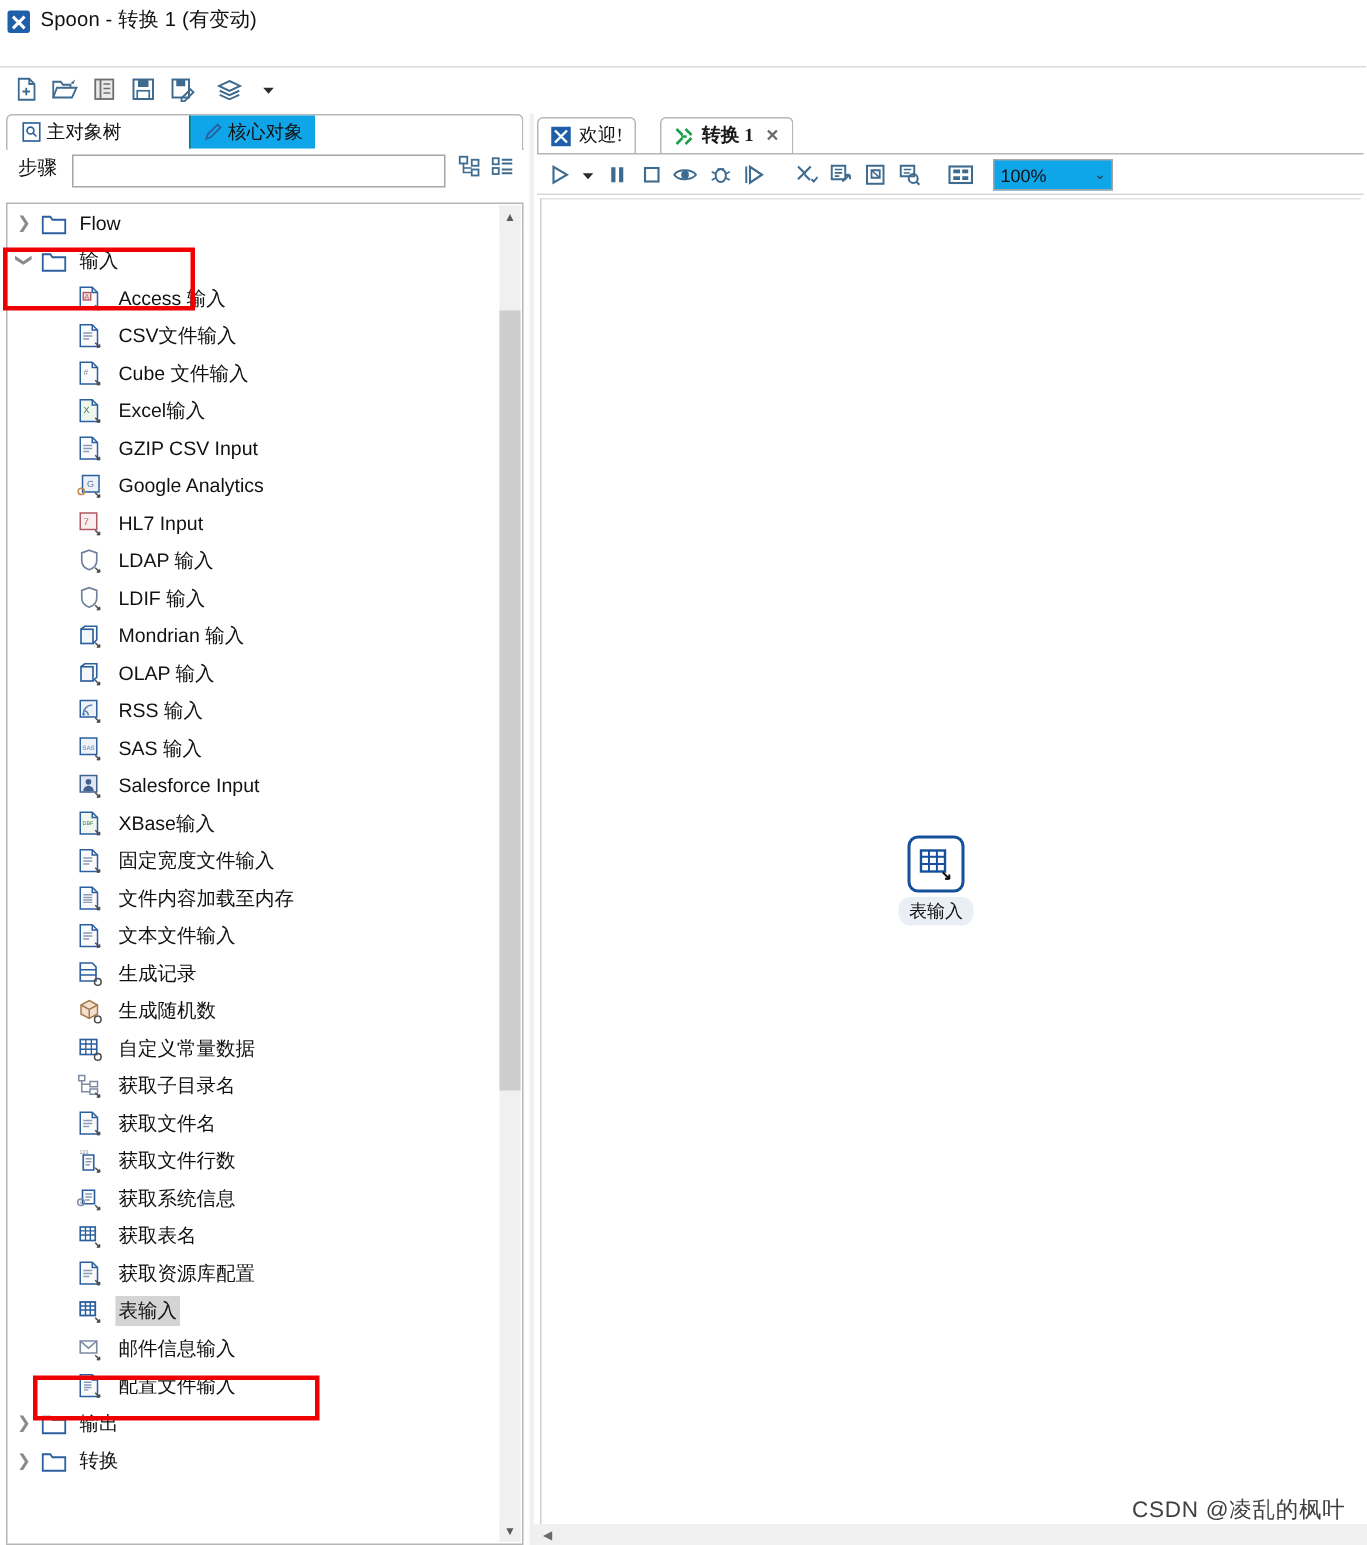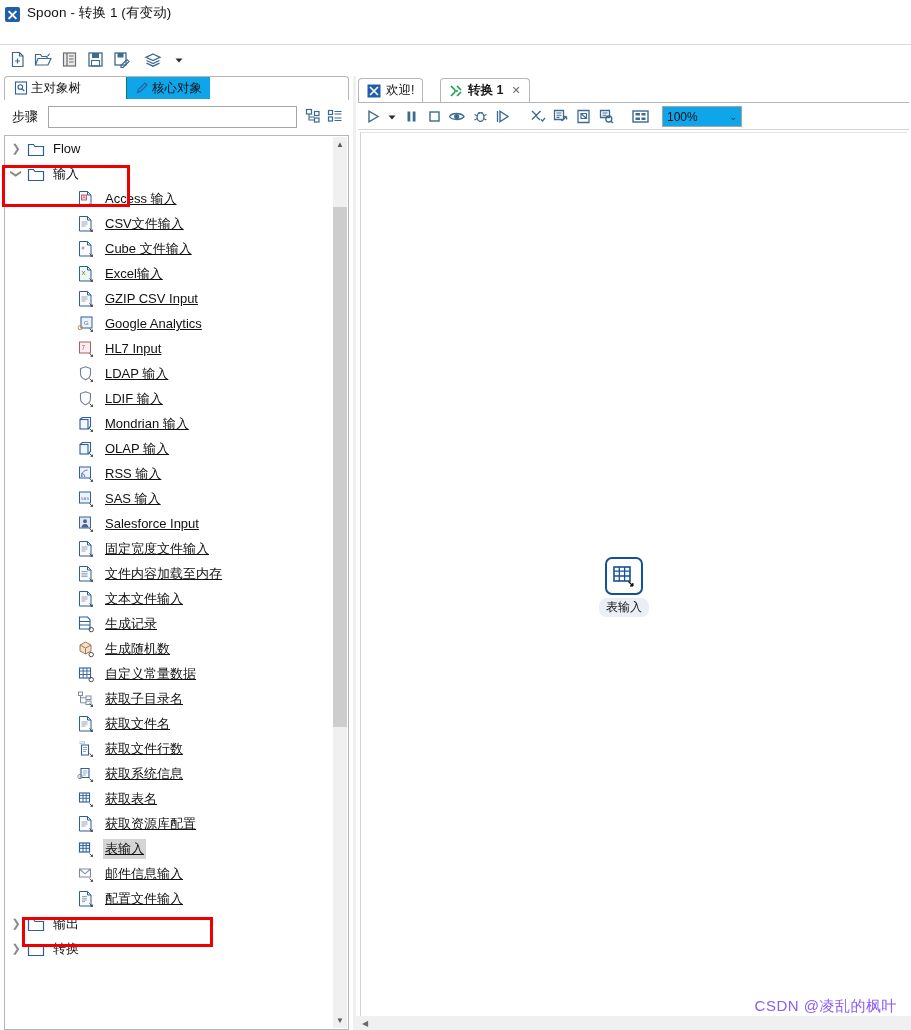--- a/index.html
+++ b/index.html
@@ -70,21 +70,21 @@
     gap:3px; padding:0 8px; font-size:12.5px; color:#111; white-space:nowrap;
     cursor:default;
   }
   .tab.inactive{ left:2px; }
   .tab.active{ left:110px; background:#0ea5e9; border-left:1px solid #0f766e;margin-left:12px; }
   .tab .tabicon{ width:14px; height:14px; flex:none; }
 
   
   .steprow{
     position:absolute; left:4px; top:27px; width:345px; height:28px;
-    display:flex; align-items:center; background:#fff;
+    display:flex; align-items:flex-start; background:#fff;
   }
   .step-label{ font-size:13px; color:#111; margin-left:8px; margin-right:10px; white-space:nowrap;}
   .step-input{
     flex:1; height:22px; border:1px solid #a6a6a6; background:#fff;
     font-family:inherit; font-size:12px; padding:0 4px; outline:none;
   }
   .step-icons{ display:flex; align-items:center; gap:6px; margin:0 6px 0 8px;}
 
   
   .treebox{
@@ -97,21 +97,21 @@
   .trow{
     height:25px; display:flex; align-items:center; white-space:nowrap;
     font-size:13px; color:#111; cursor:default;
   }
   .trow .twist{
     width:22px; display:flex; align-items:center; justify-content:center; flex:none;
     color:#8a8a8a; font-size:11px;
   }
   .trow .ticon{ width:18px; height:18px; flex:none; margin-right:6px; }
   .trow .tlabel{ padding:1px 2px; }
-  .trow.child{ padding-left:72px;text-decoration:underline; }
+  .trow.child{ padding-left:46px; }
   .trow.child .ticon{ margin-right:8px; }
   .trow.selected .tlabel{ background:#d4d4d4; }
 
   
   .vscroll{
     position:absolute; right:1px; top:1px; width:14px; height:891px;
     background:#f0f0f0;
   }
   .vscroll .arrow{
     position:absolute; left:0; width:14px; height:15px;
@@ -135,20 +135,21 @@
   }
   .rtabstrip{
     position:absolute; left:2px; top:2px; width:551px; height:25px;
     border-bottom:1px solid #b6b6b6;
   }
   .rtab{
     position:absolute; top:0; height:24px; display:flex; align-items:center; gap:5px;
     padding:0 8px; font-size:12.5px; white-space:nowrap; cursor:default;
     border:1px solid #b6b6b6; border-bottom:none; border-radius:4px 4px 0 0;
     background:#fff;
+    font-family:Liberation Serif, serif;
   }
   .rtab.welcome{ left:0; color:#111; }
   .rtab.active{ left:82px; font-weight:bold; }
   .rtab .rtabicon{ width:14px; height:14px; flex:none; }
   .rtab .closex{ font-size:11px; color:#6a6a6a; margin-left:3px; }
 
   .canvastoolbar{
     position:absolute; left:2px; top:28px; width:551px; height:26px;
     display:flex; align-items:center; gap:1px; padding-left:4px;
     background:#fff; border-bottom:1px solid #d6d6d6;
@@ -183,21 +184,21 @@
 
   .hscrollbar{
     position:absolute; left:356px; bottom:0; width:555px; height:14px; background:#f0f0f0;
   }
   .hscrollbar .harrow{
     position:absolute; top:0; width:14px; height:14px;
     display:flex; align-items:center; justify-content:center; font-size:8px; color:#6a6a6a;
   }
 
   .watermark{
-    position:absolute; right:14px; bottom:14px; font-size:15px; color:#8b5cf6;
+    position:absolute; right:14px; bottom:14px; font-size:15px; color:#404040;
     white-space:nowrap; letter-spacing:0.5px;
   }
 
   
   .hl{ position:absolute; border:3px solid #ee0000; pointer-events:none; }
 </style>
 </head>
 <body>
 
 <div id="app">
@@ -434,20 +435,29 @@
             <span class="ticon"><svg width="18" height="18" viewBox="0 0 18 18">
                 <rect x="2.5" y="2" width="11" height="11" fill="#dfe7f3" stroke="#41618f" stroke-width="1"></rect>
                 <circle cx="8" cy="6.2" r="1.9" fill="#41618f"></circle>
                 <path d="M4.5 12.5c0-2.1 1.6-3.6 3.5-3.6s3.5 1.5 3.5 3.6z" fill="#41618f"></path>
                 <path d="M12.5 13.5l3 3M15.5 16.5l-.2-2M15.5 16.5l-2-.2" stroke="#4a4a4a" stroke-width="1" fill="none"></path>
               </svg></span>
             <span class="tlabel">Salesforce Input</span>
           </div>
           <div class="trow child">
             <span class="ticon"><svg width="18" height="18" viewBox="0 0 18 18">
+                <path d="M2.5 1.5h8l3.5 3.5v11h-11.5z" fill="#f0f7f0" stroke="#2b5f9e" stroke-width="1"></path>
+                <path d="M10.5 1.5v3.5h3.5" fill="none" stroke="#2b5f9e" stroke-width="1"></path>
+                <text x="4" y="10.3" font-size="3.6" fill="#3a7a46" font-family="sans-serif">DBF</text>
+                <path d="M12.5 13.5l3 3M15.5 16.5l-.2-2M15.5 16.5l-2-.2" stroke="#4a4a4a" stroke-width="1" fill="none"></path>
+              </svg></span>
+            <span class="tlabel">XBase输入</span>
+          </div>
+          <div class="trow child">
+            <span class="ticon"><svg width="18" height="18" viewBox="0 0 18 18">
                 <path d="M2.5 1.5h8l3.5 3.5v11h-11.5z" fill="#fbfbfd" stroke="#2b5f9e" stroke-width="1"></path>
                 <path d="M10.5 1.5v3.5h3.5" fill="none" stroke="#2b5f9e" stroke-width="1"></path>
                 <path d="M4.5 7h6M4.5 9h6M4.5 11h4" stroke="#8a9bb5" stroke-width=".9"></path>
                 <path d="M12.5 13.5l3 3M15.5 16.5l-.2-2M15.5 16.5l-2-.2" stroke="#4a4a4a" stroke-width="1" fill="none"></path>
               </svg></span>
             <span class="tlabel">固定宽度文件输入</span>
           </div>
           <div class="trow child">
             <span class="ticon"><svg width="18" height="18" viewBox="0 0 18 18">
                 <path d="M2.5 1.5h8l3.5 3.5v11h-11.5z" fill="#fbfbfd" stroke="#2b5f9e" stroke-width="1"></path>

